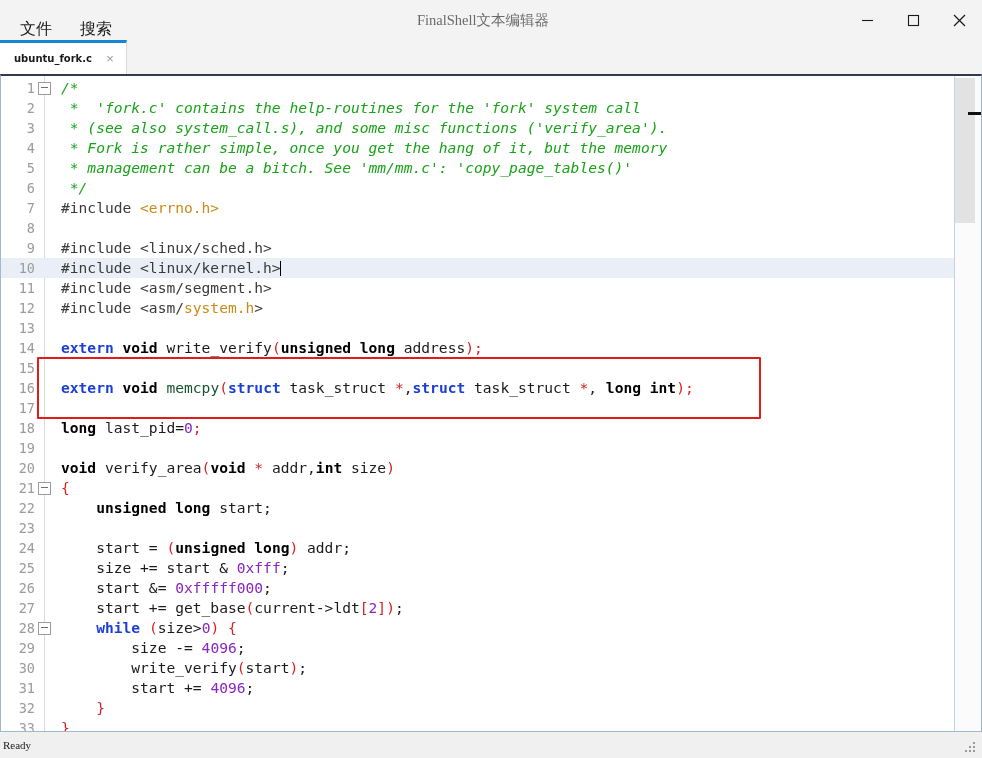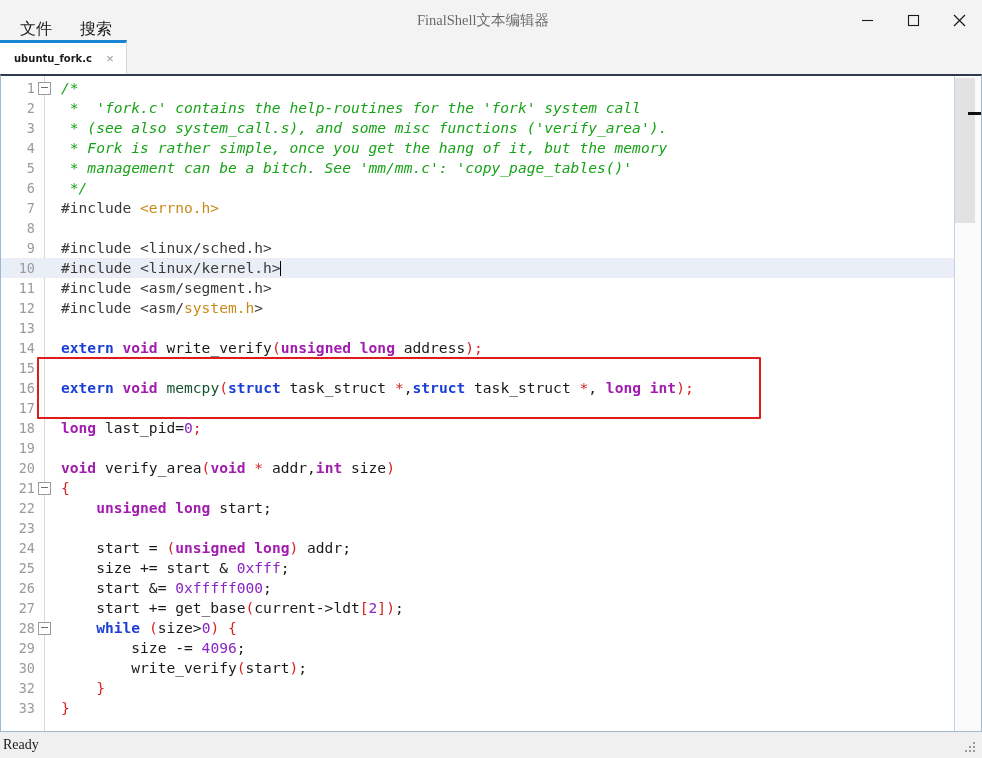--- a/index.html
+++ b/index.html
@@ -178,21 +178,21 @@
   .ln-txt {
     flex: 1 1 auto;
     padding-left: 8px;
     white-space: pre;
     color: #1a1a1a;
   }
 
   
   .t-cmt  { color: #19a319; font-style: italic; }
   .t-kw   { color: #1b3fd6; font-weight: bold; text-align: right; }
-  .t-type { color: #a21caf; font-weight: bold; }
+  .t-type { color: #000000; font-weight: bold; }
   .t-fn   { color: #14532d; }
   .t-str  { color: #c88b17; }
   .t-num  { color: #8b25c4; }
   .t-pun  { color: #d62121; }
   .t-op   { color: #1a1a1a; }
   .t-pre  { color: #3a3a3a; }
 
   
   .caret {
     display: inline-block;
@@ -241,21 +241,21 @@
   
   .statusbar {
     flex: 0 0 26px;
     height: 26px;
     background: #f0f0f0;
     display: flex;
     align-items: center;
     position: relative;
   }
   .status-text {
-    font-size: 14px;
+    font-size: 11px;
     color: #1a1a1a;
     font-family: "Liberation Serif", serif;
     padding-left: 3px;
   }
   .grip {
     position: absolute;
     right: 4px; bottom: 3px;
     width: 13px; height: 13px;
   }
   .grip i {
@@ -337,20 +337,21 @@
           <div class="ln"><span class="ln-no">21</span><span class="fold"><span class="fold-box"></span></span><span class="ln-txt"><span class="t-pun">{</span></span></div>
           <div class="ln"><span class="ln-no">22</span><span class="fold"></span><span class="ln-txt"><span class="t-op">    </span><span class="t-type">unsigned long</span><span class="t-op"> start;</span></span></div>
           <div class="ln"><span class="ln-no">23</span><span class="fold"></span><span class="ln-txt"></span></div>
           <div class="ln"><span class="ln-no">24</span><span class="fold"></span><span class="ln-txt"><span class="t-op">    start = </span><span class="t-pun">(</span><span class="t-type">unsigned long</span><span class="t-pun">)</span><span class="t-op"> addr;</span></span></div>
           <div class="ln"><span class="ln-no">25</span><span class="fold"></span><span class="ln-txt"><span class="t-op">    size += start &amp; </span><span class="t-num">0xfff</span><span class="t-op">;</span></span></div>
           <div class="ln"><span class="ln-no">26</span><span class="fold"></span><span class="ln-txt"><span class="t-op">    start &amp;= </span><span class="t-num">0xfffff000</span><span class="t-op">;</span></span></div>
           <div class="ln"><span class="ln-no">27</span><span class="fold"></span><span class="ln-txt"><span class="t-op">    start += get_base</span><span class="t-pun">(</span><span class="t-op">current-&gt;ldt</span><span class="t-pun">[</span><span class="t-num">2</span><span class="t-pun">])</span><span class="t-op">;</span></span></div>
           <div class="ln"><span class="ln-no">28</span><span class="fold"><span class="fold-box"></span></span><span class="ln-txt"><span class="t-op">    </span><span class="t-kw">while</span><span class="t-op"> </span><span class="t-pun">(</span><span class="t-op">size&gt;</span><span class="t-num">0</span><span class="t-pun">)</span><span class="t-op"> </span><span class="t-pun">{</span></span></div>
           <div class="ln"><span class="ln-no">29</span><span class="fold"></span><span class="ln-txt"><span class="t-op">        size -= </span><span class="t-num">4096</span><span class="t-op">;</span></span></div>
           <div class="ln"><span class="ln-no">30</span><span class="fold"></span><span class="ln-txt"><span class="t-op">        write_verify</span><span class="t-pun">(</span><span class="t-op">start</span><span class="t-pun">)</span><span class="t-op">;</span></span></div>
+          <div class="ln"><span class="ln-no">31</span><span class="fold"></span><span class="ln-txt"><span class="t-op">        start += </span><span class="t-num">4096</span><span class="t-op">;</span></span></div>
           <div class="ln"><span class="ln-no">32</span><span class="fold"></span><span class="ln-txt"><span class="t-op">    </span><span class="t-pun">}</span></span></div>
           <div class="ln"><span class="ln-no">33</span><span class="fold"></span><span class="ln-txt"><span class="t-pun">}</span></span></div>
         </div>
       <div class="annot-box" id="annot" style="top: 281px; height: 62px; left: 36px; width: 724px;"></div>
     </div>
     <div class="vscroll">
       <div class="vscroll-track"></div>
       <div class="vscroll-thumb"></div>
       <div class="vscroll-mark"></div>
     </div>

